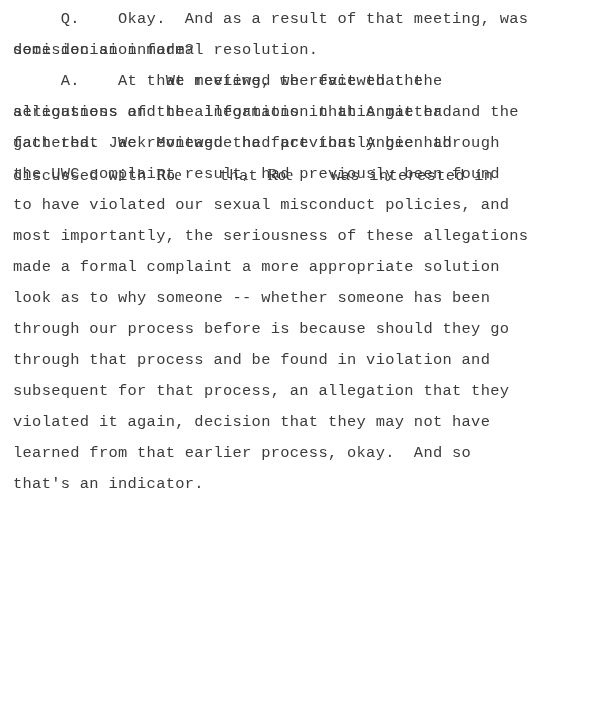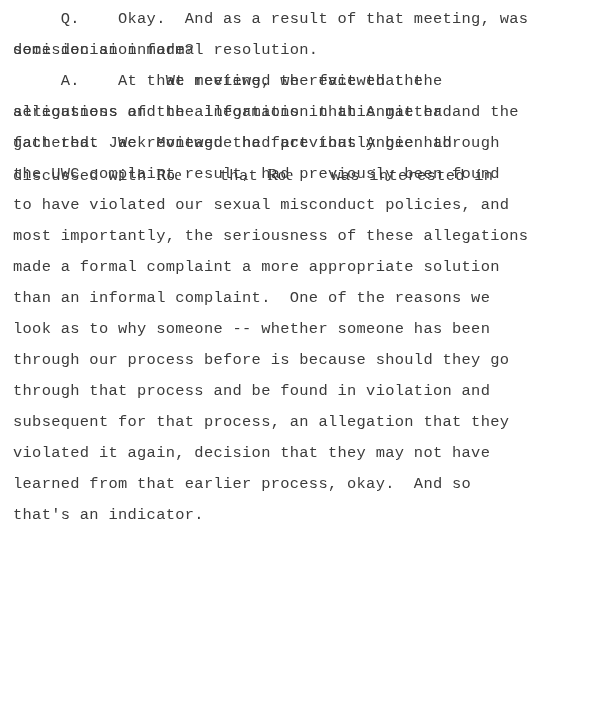--- a/index.html
+++ b/index.html
@@ -50,21 +50,20 @@
   <div id="transcript">
       <div class="line"><div class="line">     Q.    Okay.  And as a result of that meeting, was</div><div class="line">some decision made?</div><div class="line">     A.    At that meeting, we reviewed the</div><div class="line">allegations and the information that Angie had</div><div class="line">gathered.  We reviewed the fact that Angie had</div><span class="">discussed with </span><span class="redaction" style="color: rgb(42, 42, 42);">Roe</span><span class="">    that </span><span class="redaction" style="color: rgb(42, 42, 42);">Roe</span><span class="">    was interested in</span></div>
       <div class="line">decision an informal resolution.</div>
       <div class="line">                We reviewed the fact that the</div>
       <div class="line">seriousness of the allegations in this matter and the</div>
       <div class="line">fact that Jack Montague had previously been through</div>
       <div class="line">the UWC complaint result, had previously been found</div>
       <div class="line">to have violated our sexual misconduct policies, and</div>
       <div class="line">most importantly, the seriousness of these allegations</div>
       <div class="line">made a formal complaint a more appropriate solution</div>
-      <div class="line">than an informal complaint.  One of the reasons we</div>
       <div class="line">look as to why someone -- whether someone has been</div>
       <div class="line">through our process before is because should they go</div>
       <div class="line">through that process and be found in violation and</div>
       <div class="line">subsequent for that process, an allegation that they</div>
       <div class="line">violated it again, decision that they may not have</div>
       <div class="line">learned from that earlier process, okay.  And so</div>
       <div class="line">that's an indicator.</div>
     </div>
 </div>
 

